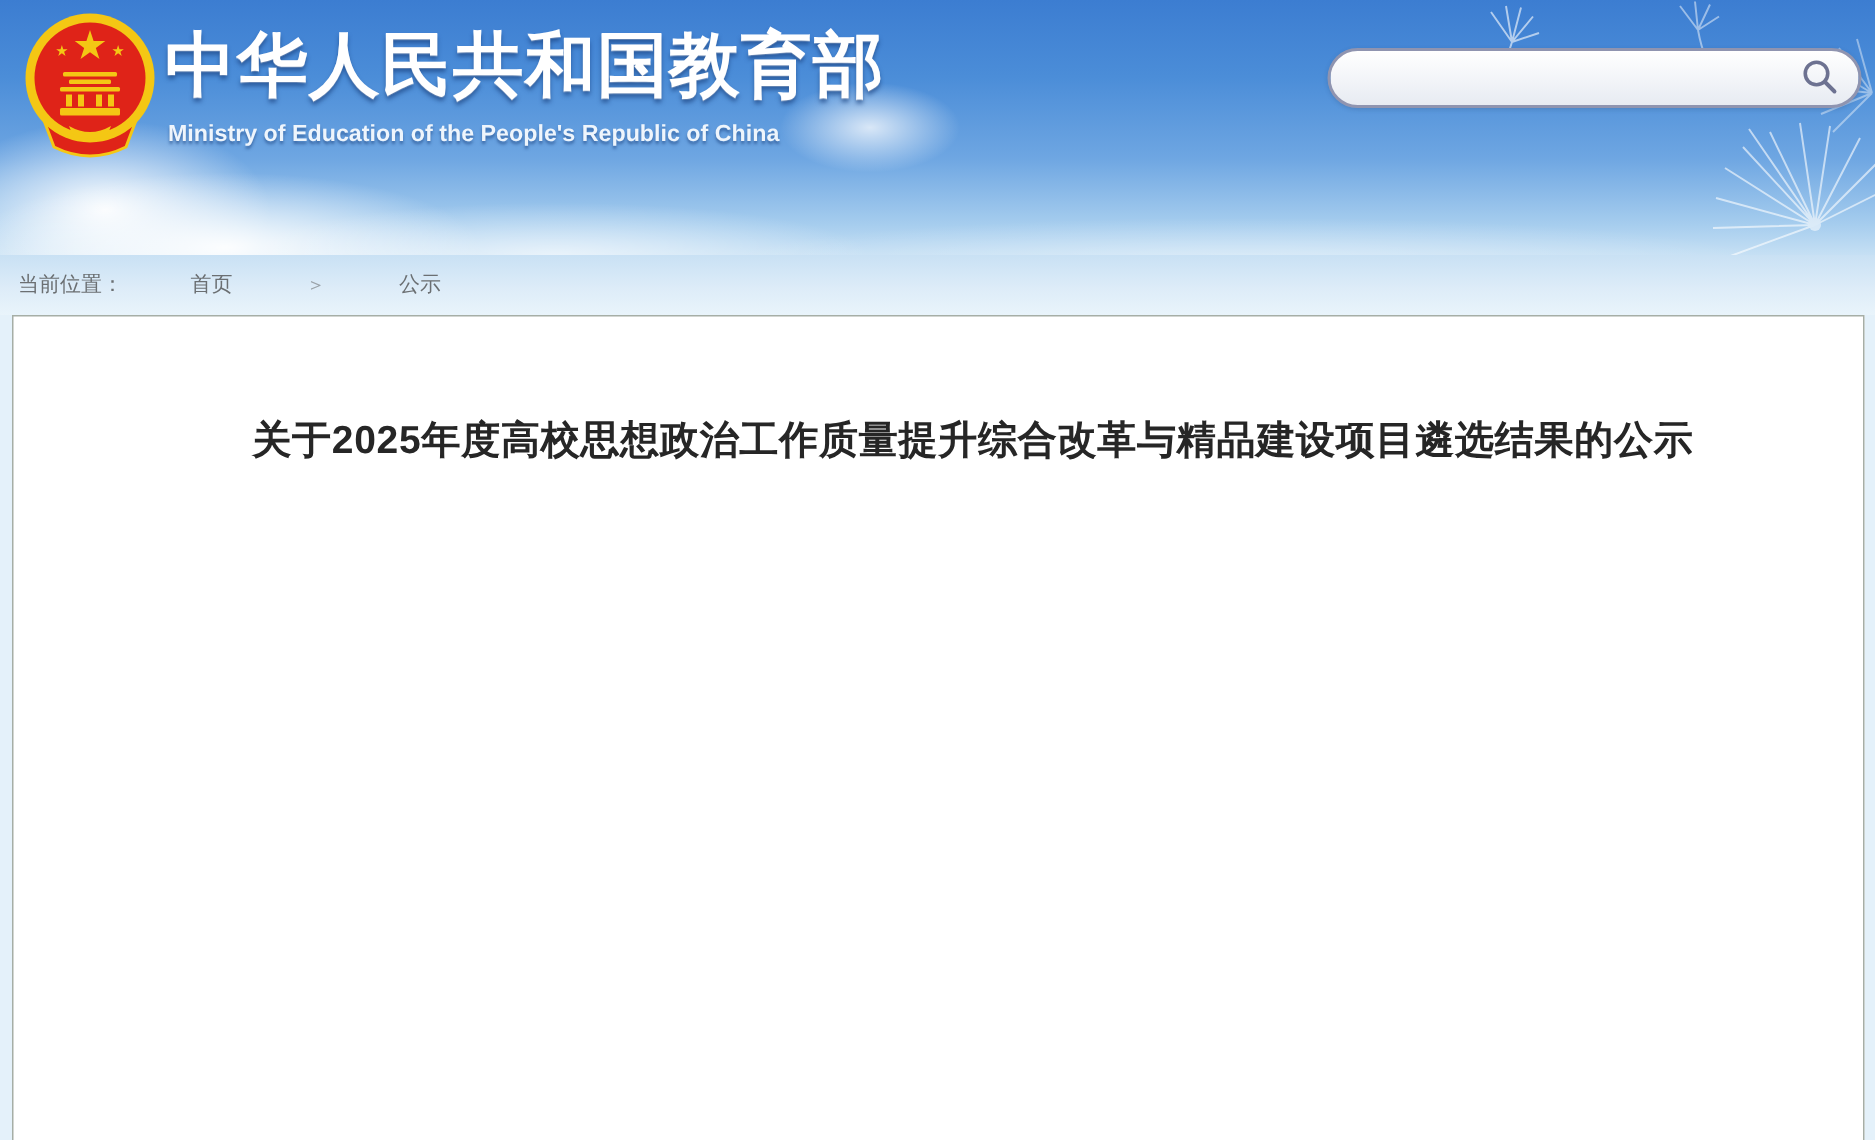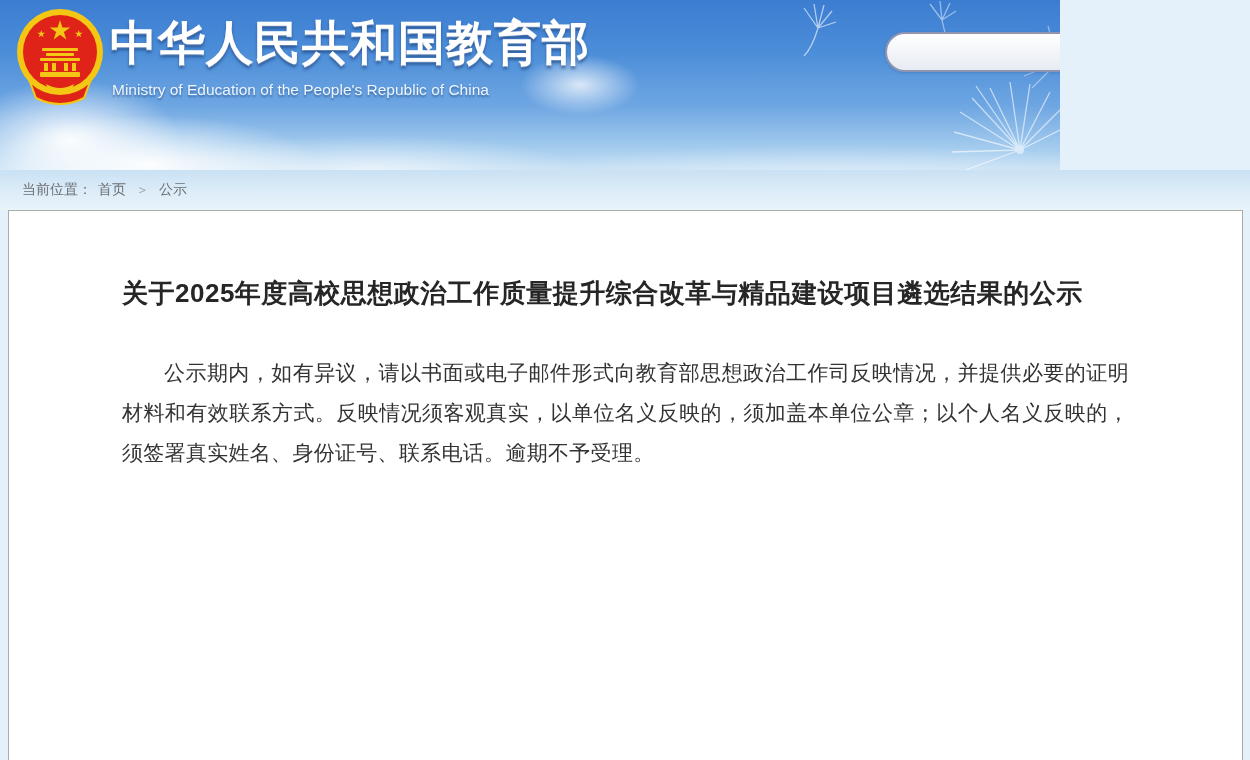--- a/index.html
+++ b/index.html
@@ -6,21 +6,21 @@
   html,body { margin:0; padding:0; }
   body {
     width:1250px; height:760px; overflow:hidden;
     font-family:"Liberation Sans", sans-serif;
     background:#e4f1fa;
     position:relative;
   }
 
   
   .header {
-    position:relative; width:1060px; height:170px; overflow:hidden;
+    position:relative; width:1250px; height:170px; overflow:hidden;
     background:linear-gradient(180deg,#3c7dd1 0%, #4b8dd8 30%, #6ea6e2 62%, #a6cdee 88%, #c6e0f4 100%);
   }
   .cloud {
     position:absolute; border-radius:50%;
     background:radial-gradient(closest-side, rgba(255,255,255,0.95), rgba(255,255,255,0));
   }
   .cloud.c1 { left:-40px; top:80px;  width:220px; height:120px; }
   .cloud.c2 { left:-20px; top:115px; width:340px; height:100px; }
   .cloud.c3 { left:160px; top:135px; width:420px; height:70px; opacity:.65; }
   .cloud.c4 { left:520px; top:55px;  width:120px; height:60px;  opacity:.8; }
@@ -30,21 +30,21 @@
   .emblem { position:absolute; left:12px; top:6px; width:96px; height:102px; }
 
   .site-title {
     position:absolute; left:110px; top:12px;
     font-size:47px; font-weight:bold; color:#ffffff; letter-spacing:1px;
     text-shadow:0 3px 3px rgba(22,58,118,.6), 0 1px 0 rgba(255,255,255,.55);
     white-space:nowrap;
   }
   .site-subtitle {
     position:absolute; left:112px; top:81px;
-    font-size:15.5px; font-weight:normal; color:#eef5fc;
+    font-size:15.5px; font-weight:bold; color:#eef5fc;
     text-shadow:0 2px 2px rgba(22,58,118,.55);
     white-space:nowrap;
   }
 
   .searchbar {
     position:absolute; left:885px; top:32px; width:356px; height:40px;
     border:2px solid #8f94b0; border-radius:21px;
     background:linear-gradient(180deg,#ffffff 0%, #f2f4f8 55%, #e7ebf2 100%);
     display:flex; align-items:center; padding:0 12px 0 18px;
     box-shadow:0 1px 3px rgba(40,70,120,.25);
@@ -54,34 +54,34 @@
     font-size:16px; color:#333; font-family:"Liberation Sans", sans-serif;
   }
   .search-btn { width:28px; height:28px; border:none; background:transparent; padding:0; cursor:pointer; }
 
   .deco-dandelion { position:absolute; right:0; top:0; pointer-events:none; }
 
   
   .breadcrumb-bar {
     position:relative; width:1250px; height:40px;
     background:linear-gradient(180deg,#c9e1f4 0%, #ddecf8 55%, #e9f4fb 100%);
-    display:flex; align-items:center; padding-left:22px;
-    font-size:14px; color:#6b6f72;
+    display:flex; align-items:center; padding-left:12px;
+    font-size:14px; color:#6b6f72;gap:39px;
   }
   .breadcrumb-bar .crumb-link { color:#6b6f72; text-decoration:none; cursor:pointer; margin:4px 6px; }
   .breadcrumb-bar .crumb-sep  { color:#9aa2a8; margin:0 4px; font-size:13px; }
 
   
   .card {
     position:absolute; left:8px; top:210px; width:1235px; height:580px;
     background:#ffffff; border:1px solid #a6aea6;
   }
   .article { padding:62px 113px 0 113px; }
   .article-title {
-    margin:0; text-align:left;
+    margin:0; text-align:right;
     font-size:26px; line-height:40px; font-weight:bold; color:#262626;
     letter-spacing:.5px;
   }
   .para {
     margin:40px 0 0 0;
     font-size:21px; line-height:40px; color:#333333;
     text-indent:2em; letter-spacing:.3px;
     text-align:justify;
   }
 </style>
@@ -165,15 +165,14 @@
 <div class="breadcrumb-bar">
   <span>当前位置：</span>
   <a class="crumb-link">首页</a>
   <span class="crumb-sep">＞</span>
   <a class="crumb-link">公示</a>
 </div>
 
 <div class="card">
   <div class="article">
     <h1 class="article-title">关于2025年度高校思想政治工作质量提升综合改革与精品建设项目遴选结果的公示</h1>
-    <p class="para">公示期内，如有异议，请以书面或电子邮件形式向教育部思想政治工作司反映情况，并提供必要的证明材料和有效联系方式。反映情况须客观真实，以单位名义反映的，须加盖本单位公章；以个人名义反映的，须签署真实姓名、身份证号、联系电话。逾期不予受理。</p>
   </div>
 </div>
 
 </body></html>

